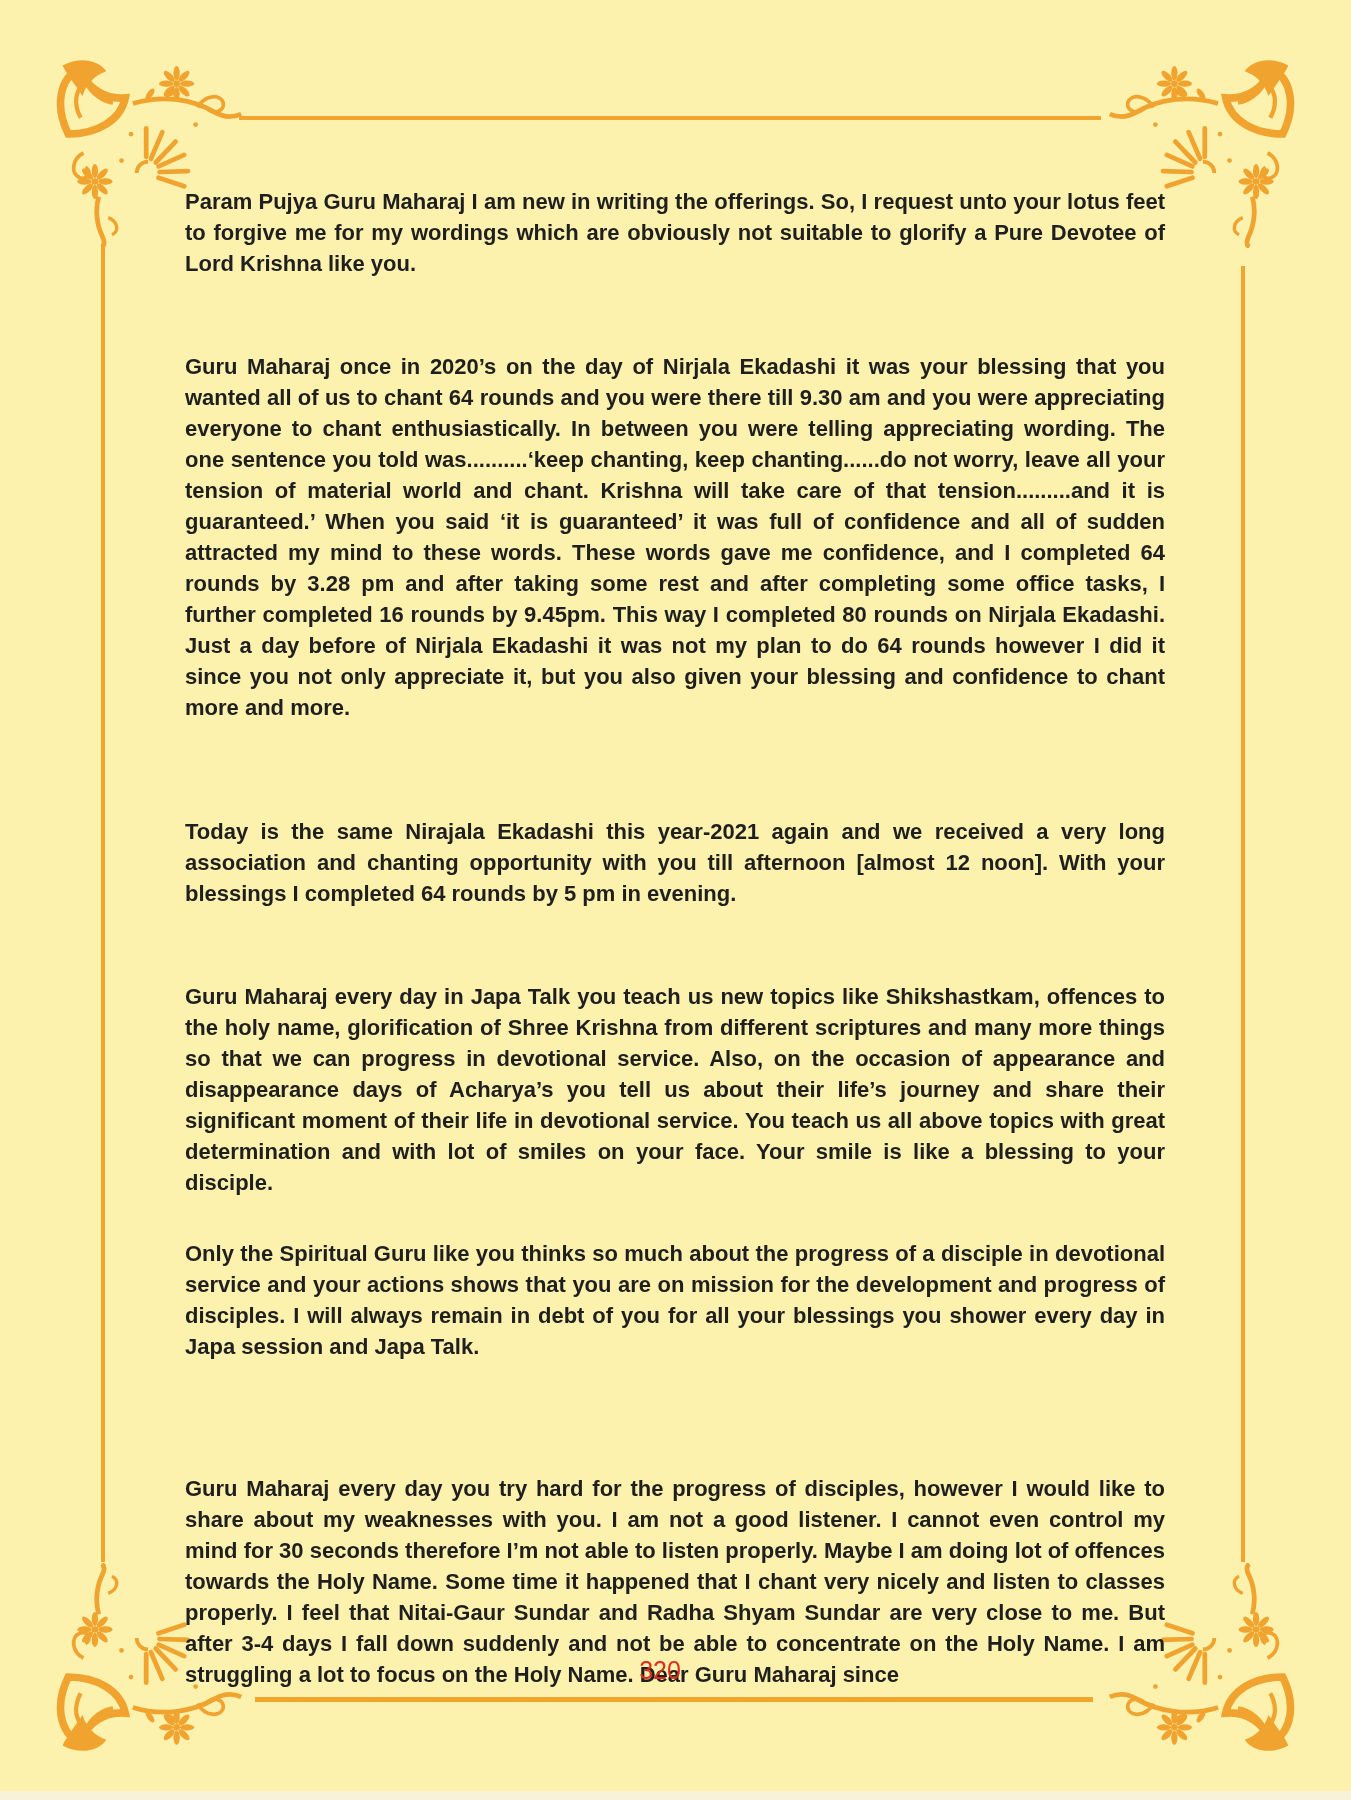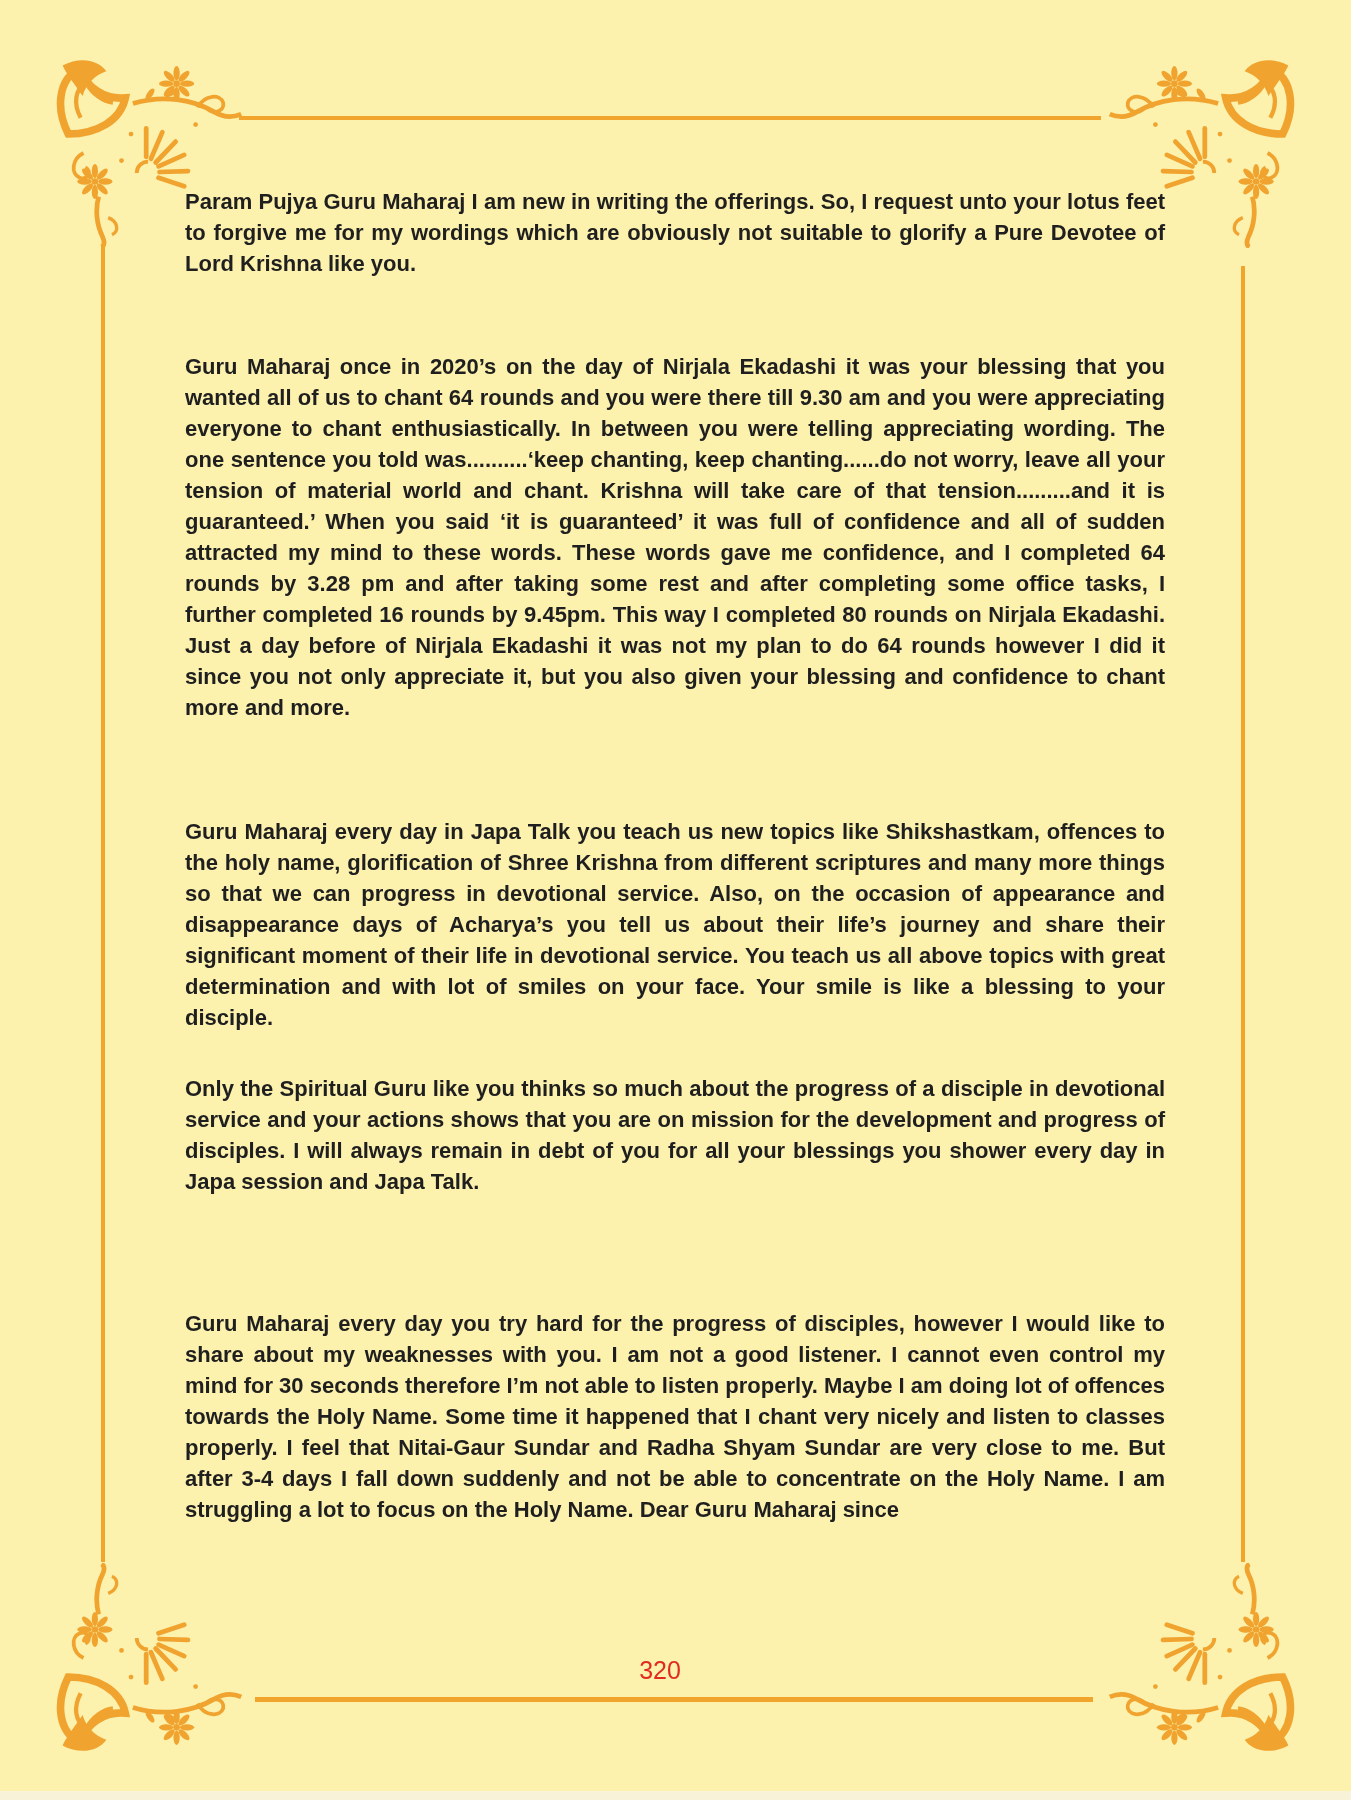--- a/index.html
+++ b/index.html
@@ -123,20 +123,21 @@
     </svg>
 
   <div class="rule rule-top"></div>
   <div class="rule rule-bottom"></div>
   <div class="rule rule-left"></div>
   <div class="rule rule-right"></div>
 
   <div class="content">
     <p class="g1">Param Pujya Guru Maharaj I am new in writing the offerings. So, I request unto your lotus feet to forgive me for my wordings which are obviously not suitable to glorify a Pure Devotee of Lord Krishna like you.</p>
     <p class="g2">Guru Maharaj once in 2020’s on the day of Nirjala Ekadashi it was your blessing that you wanted all of us to chant 64 rounds and you were there till 9.30 am and you were appreciating everyone to chant enthusiastically. In between you were telling appreciating wording. The one sentence you told was..........‘keep chanting, keep chanting......do not worry, leave all your tension of material world and chant. Krishna will take care of that tension.........and it is guaranteed.’ When you said ‘it is guaranteed’ it was full of confidence and all of sudden attracted my mind to these words. These words gave me confidence, and I completed 64 rounds by 3.28 pm and after taking some rest and after completing some office tasks, I further completed 16 rounds by 9.45pm. This way I completed 80 rounds on Nirjala Ekadashi. Just a day before of Nirjala Ekadashi it was not my plan to do 64 rounds however I did it since you not only appreciate it, but you also given your blessing and confidence to chant more and more.</p>
+    <p class="g3">Today is the same Nirajala Ekadashi this year-2021 again and we received a very long association and chanting opportunity with you till afternoon [almost 12 noon]. With your blessings I completed 64 rounds by 5 pm in evening.</p>
     <p class="g4">Guru Maharaj every day in Japa Talk you teach us new topics like Shikshastkam, offences to the holy name, glorification of Shree Krishna from different scriptures and many more things so that we can progress in devotional service. Also, on the occasion of appearance and disappearance days of Acharya’s you tell us about their life’s journey and share their significant moment of their life in devotional service. You teach us all above topics with great determination and with lot of smiles on your face. Your smile is like a blessing to your disciple.</p>
     <p class="g5">Only the Spiritual Guru like you thinks so much about the progress of a disciple in devotional service and your actions shows that you are on mission for the development and progress of disciples. I will always remain in debt of you for all your blessings you shower every day in Japa session and Japa Talk.</p>
     <p class="g6">Guru Maharaj every day you try hard for the progress of disciples, however I would like to share about my weaknesses with you. I am not a good listener. I cannot even control my mind for 30 seconds therefore I’m not able to listen properly. Maybe I am doing lot of offences towards the Holy Name. Some time it happened that I chant very nicely and listen to classes properly. I feel that Nitai-Gaur Sundar and Radha Shyam Sundar are very close to me. But after 3-4 days I fall down suddenly and not be able to concentrate on the Holy Name. I am struggling a lot to focus on the Holy Name. Dear Guru Maharaj since</p>
   </div>
 
   <div class="page-number">320</div>
 
   <div class="page-edge-bottom"></div>
 </div>
 

